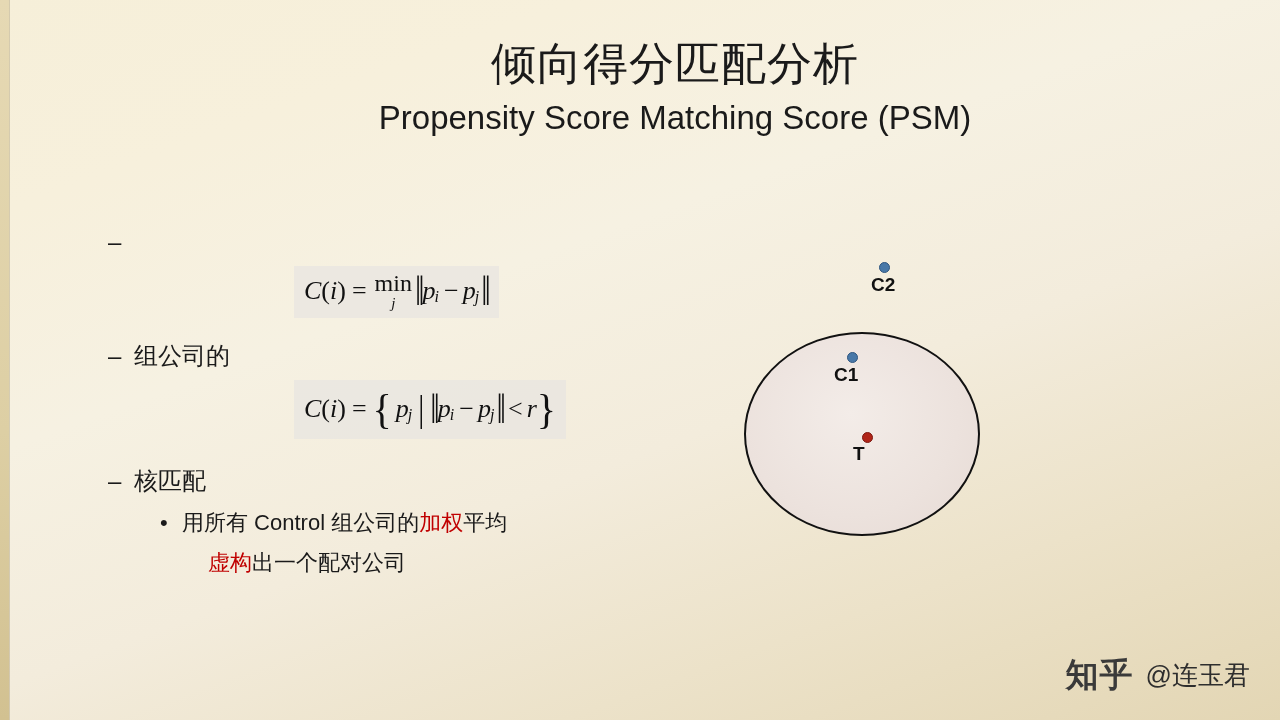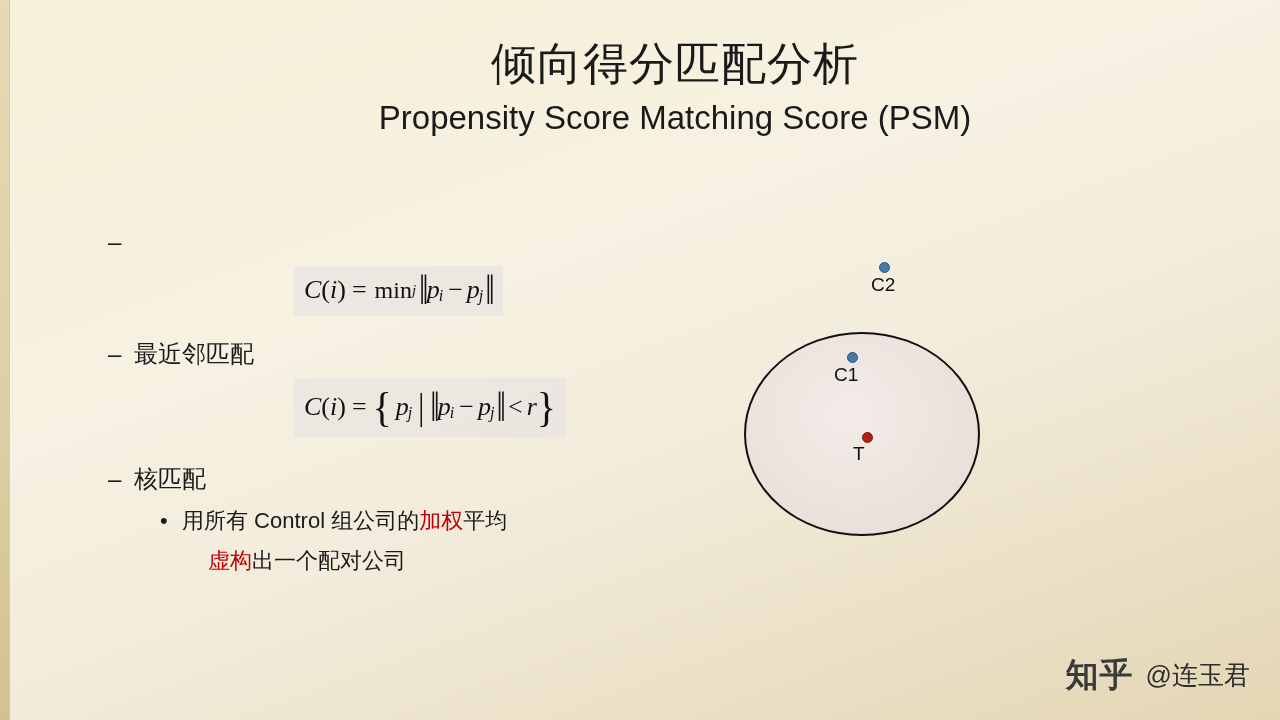--- a/index.html
+++ b/index.html
@@ -103,21 +103,21 @@
   .sub {
     font-size: 0.62em;
     vertical-align: sub;
     font-style: italic;
     position: relative;
     top: 6px;
     left: -1px;
   }
   .minwrap {
     display: inline-flex;
-    flex-direction: row;
+    flex-direction: column;
     align-items: center;
     line-height: 1;
     margin: 0 2px;
   }
   .minwrap .mtop { font-style: normal; font-size: 24px; }
   .minwrap .mbot { font-style: italic; font-size: 15px; margin-top: 1px; }
   .dbar {
     display: inline-block;
     font-size: 34px;
     letter-spacing: -3px;
@@ -173,21 +173,21 @@
     position: absolute;
     width: 9px;
     height: 9px;
     border-radius: 50%;
   }
   .pt.blue { background: #4878a8; border: 1px solid #2f5680; }
   .pt.red  { background: #b02418; border: 1px solid #7d1810; }
   .pt-label {
     position: absolute;
     font-size: 19px;
-    font-weight: normal;
+    font-weight: bold;
     color: #111;
     font-family: "Liberation Sans", sans-serif;
   }
 
   
   #watermark {
     position: absolute;
     right: 30px;
     bottom: 22px;
     display: flex;
@@ -239,21 +239,21 @@
           <span class="sub">i</span>
         <span class="mop" style="margin:0 4px;">−</span>
         <span class="mi">p</span>
           <span class="sub">j</span>
         <span class="dbar">‖</span>
       </span>
     </div>
 
     <div class="bullet-row" style="margin-top:18px;">
       <span class="dash">–</span>
-      <span class="bullet-text">最近邻匹配</span>
+      <span class="bullet-text">组公司的</span>
     </div>
 
     <div class="formula-box second">
       <span class="math">
         <span class="mi">C</span>
           <span class="mop">(</span>
           <span class="mi">i</span>
           <span class="mop">)</span>
         <span class="mop" style="margin:0 6px;">=</span>
         <span class="brace">{</span>

